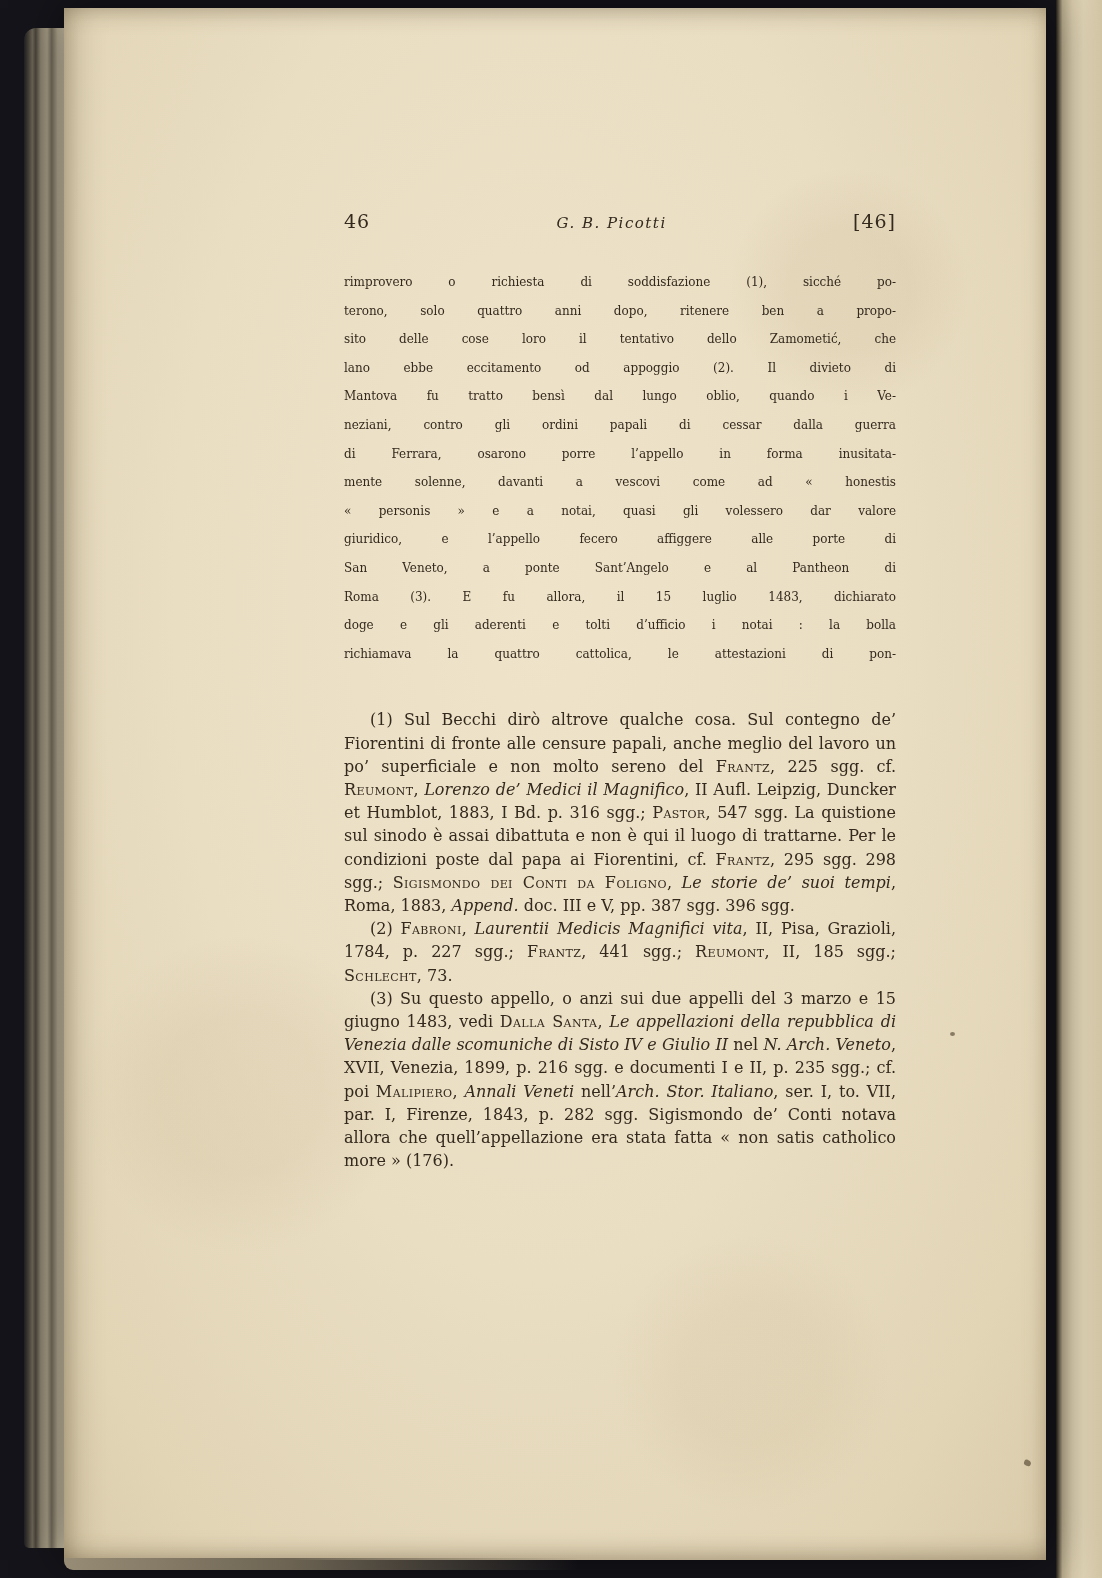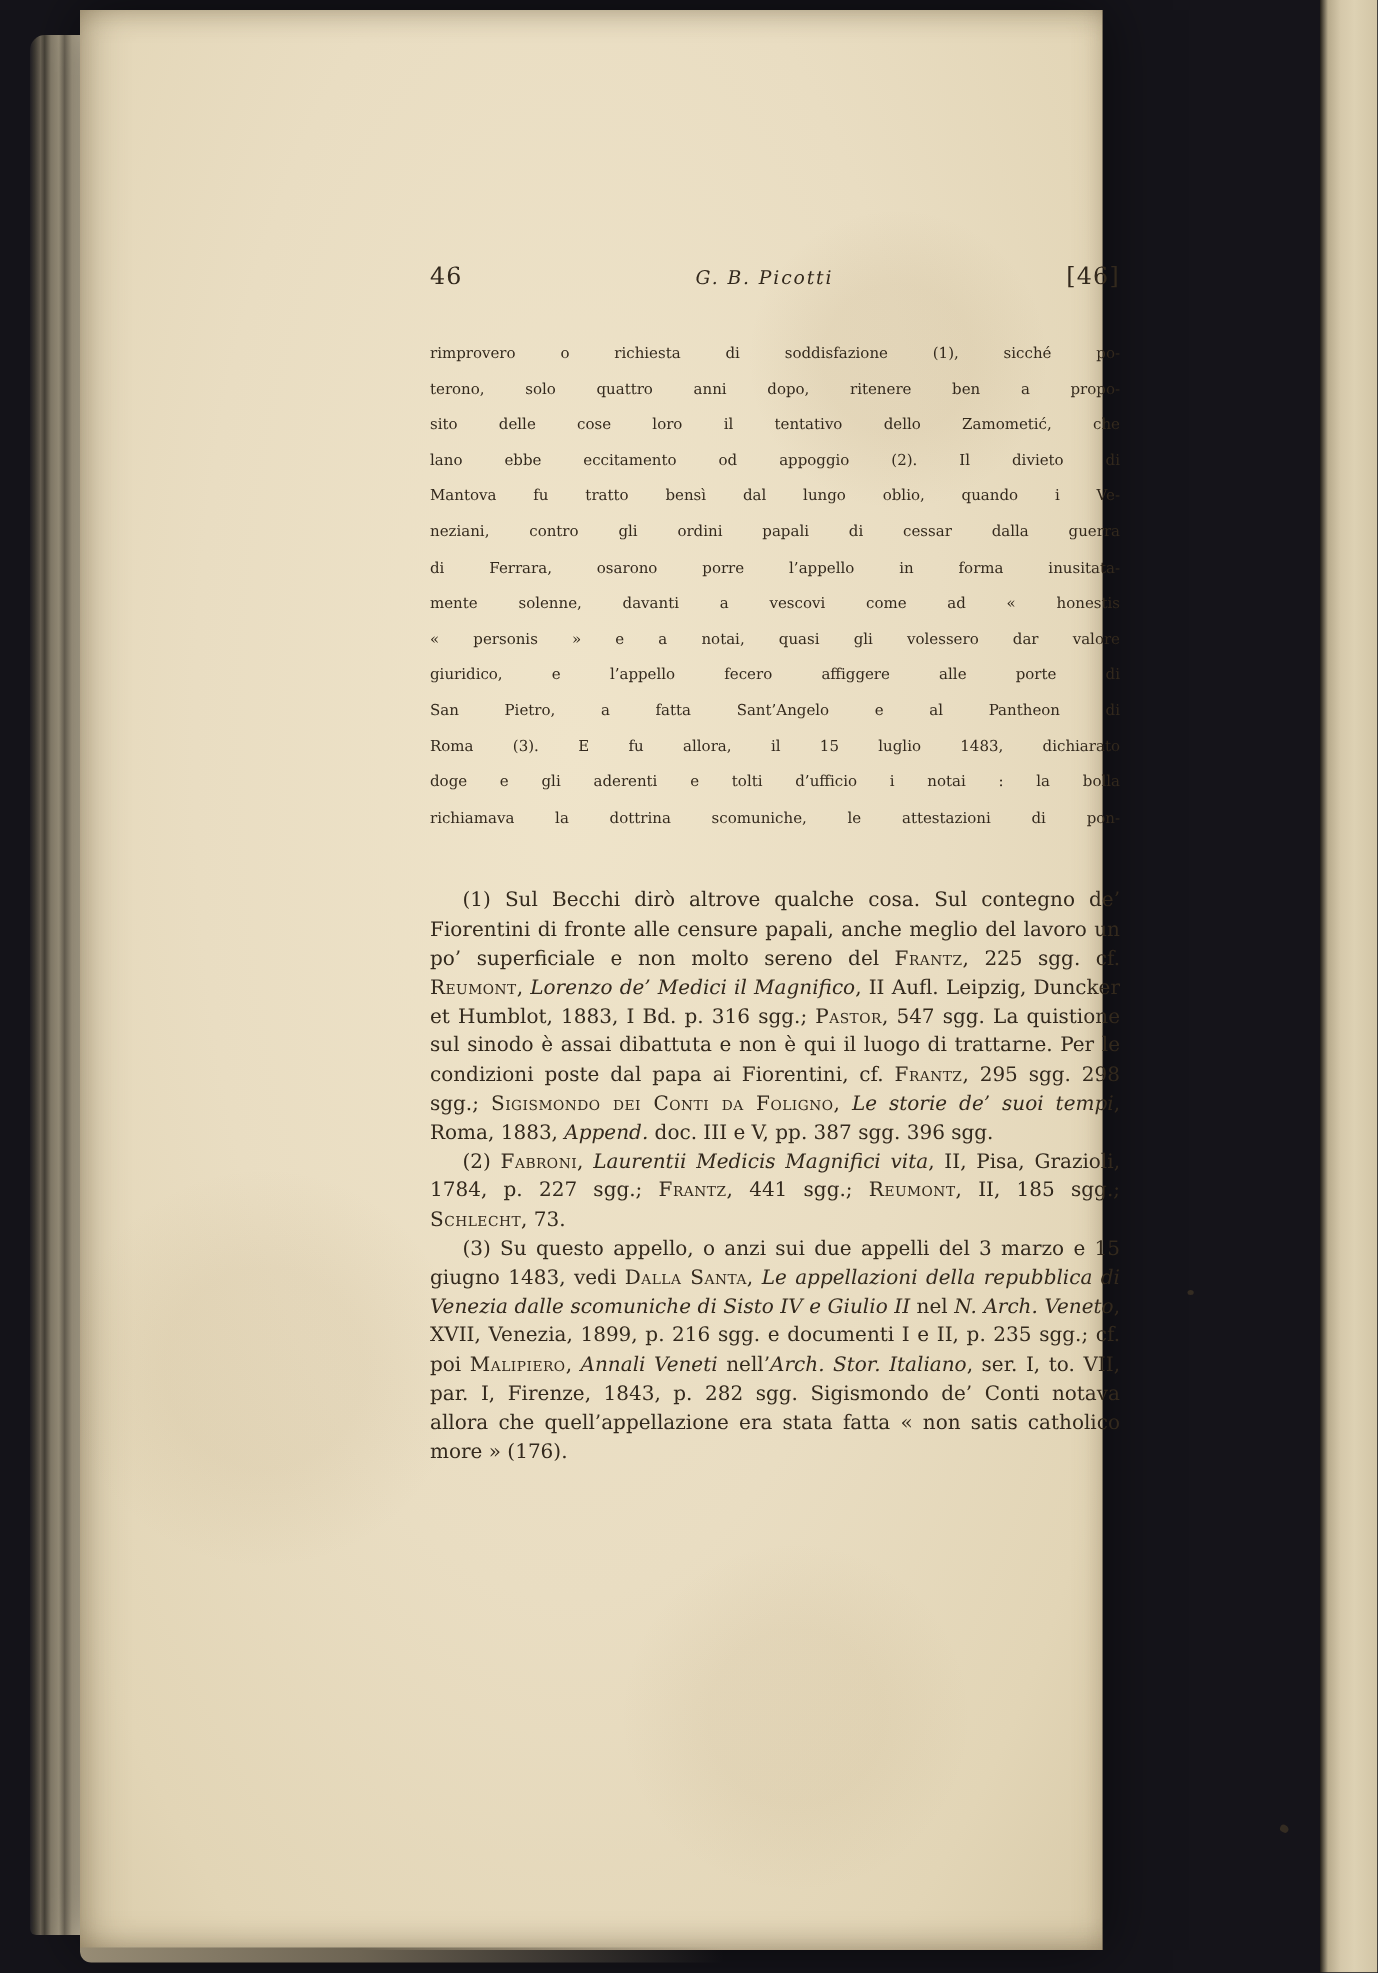--- a/index.html
+++ b/index.html
@@ -22,21 +22,21 @@
   }
 
   
   .sliver {
     position: absolute; left: 1056px; top: 0; width: 46px; height: 1578px;
     background: linear-gradient(90deg,
       #241f18 0%, #b7aa8c 14%, #d5c8aa 36%, #ddd1b3 60%, #d2c5a6 100%);
   }
 
   .page {
-    position: absolute; left: 64px; top: 8px; width: 818px; height: 1552px;
+    position: absolute; left: 64px; top: 8px; width: 982px; height: 1552px;
     background: radial-gradient(ellipse at 48% 38%,
       #efe4ca 0%, var(--paper, #e9ddc2) 50%, #e2d5b6 82%, #d8caa9 100%);
     box-shadow:
       inset 20px 0 34px -16px rgba(92,76,48,.45),
       inset -12px 0 26px -14px rgba(120,100,68,.30),
       inset 0 14px 24px -14px rgba(92,76,48,.35),
       inset 0 -16px 26px -14px rgba(92,76,48,.40),
       0 0 46px rgba(0,0,0,.55);
   }
   
@@ -106,24 +106,24 @@
         <div class="body-line">rimprovero o richiesta di soddisfazione (1), sicché po-</div>
         <div class="body-line">terono, solo quattro anni dopo, ritenere ben a propo-</div>
         <div class="body-line">sito delle cose loro il tentativo dello Zamometić, che</div>
         <div class="body-line">lano ebbe eccitamento od appoggio (2). Il divieto di</div>
         <div class="body-line">Mantova fu tratto bensì dal lungo oblio, quando i Ve-</div>
         <div class="body-line">neziani, contro gli ordini papali di cessar dalla guerra</div>
         <div class="body-line">di Ferrara, osarono porre l’appello in forma inusitata-</div>
         <div class="body-line">mente solenne, davanti a vescovi come ad « honestis</div>
         <div class="body-line">« personis » e a notai, quasi gli volessero dar valore</div>
         <div class="body-line">giuridico, e l’appello fecero affiggere alle porte di</div>
-        <div class="body-line">San Pietro, a fatta Sant’Angelo e al Pantheon di</div>
+        <div class="body-line">San Veneto, a ponte Sant’Angelo e al Pantheon di</div>
         <div class="body-line">Roma (3). E fu allora, il 15 luglio 1483, dichiarato</div>
         <div class="body-line">doge e gli aderenti e tolti d’ufficio i notai : la bolla</div>
-        <div class="body-line">richiamava la dottrina scomuniche, le attestazioni di pon-</div>
+        <div class="body-line">richiamava la quattro cattolica, le attestazioni di pon-</div>
       </div>
 
       <div class="footnotes">
         <p class="footnote"><span>(1) Sul Becchi dirò altrove qualche cosa. Sul contegno de’ Fiorentini di fronte alle censure papali, anche meglio del lavoro un po’ superficiale e non molto sereno del </span><span class="seg-sc">Frantz</span><span>, 225 sgg. cf. </span><span class="seg-sc">Reumont</span><span>, </span><span class="seg-i">Lorenzo de’ Medici il Magnifico</span><span>, II Aufl. Leipzig, Duncker et Humblot, 1883, I Bd. p. 316 sgg.; </span><span class="seg-sc">Pastor</span><span>, 547 sgg. La quistione sul sinodo è assai dibattuta e non è qui il luogo di trattarne. Per le condizioni poste dal papa ai Fiorentini, cf. </span><span class="seg-sc">Frantz</span><span>, 295 sgg. 298 sgg.; </span><span class="seg-sc">Sigismondo dei Conti da Foligno</span><span>, </span><span class="seg-i">Le storie de’ suoi tempi</span><span>, Roma, 1883, </span><span class="seg-i">Append.</span><span> doc. III e V, pp. 387 sgg. 396 sgg.</span></p>
         <p class="footnote"><span>(2) </span><span class="seg-sc">Fabroni</span><span>, </span><span class="seg-i">Laurentii Medicis Magnifici vita</span><span>, II, Pisa, Grazioli, 1784, p. 227 sgg.; </span><span class="seg-sc">Frantz</span><span>, 441 sgg.; </span><span class="seg-sc">Reumont</span><span>, II, 185 sgg.; </span><span class="seg-sc">Schlecht</span><span>, 73.</span></p>
         <p class="footnote"><span>(3) Su questo appello, o anzi sui due appelli del 3 marzo e 15 giugno 1483, vedi </span><span class="seg-sc">Dalla Santa</span><span>, </span><span class="seg-i">Le appellazioni della repubblica di Venezia dalle scomuniche di Sisto IV e Giulio II</span><span> nel </span><span class="seg-i">N. Arch. Veneto</span><span>, XVII, Venezia, 1899, p. 216 sgg. e documenti I e II, p. 235 sgg.; cf. poi </span><span class="seg-sc">Malipiero</span><span>, </span><span class="seg-i">Annali Veneti</span><span> nell’</span><span class="seg-i">Arch. Stor. Italiano</span><span>, ser. I, to. VII, par. I, Firenze, 1843, p. 282 sgg. Sigismondo de’ Conti notava allora che quell’appellazione era stata fatta « non satis catholico more » (176).</span></p>
       </div>
 
     </div>
 

